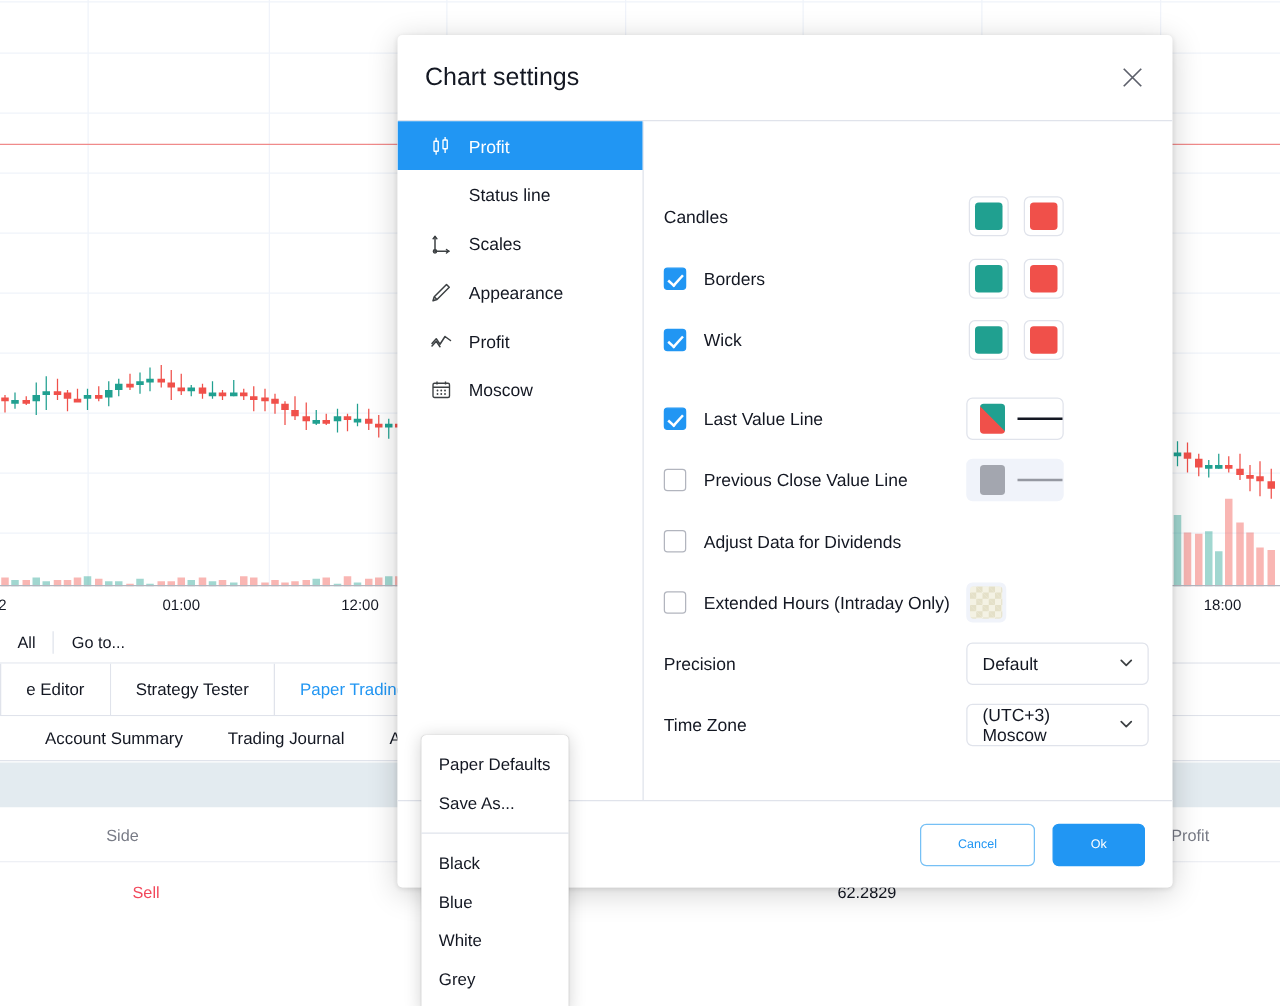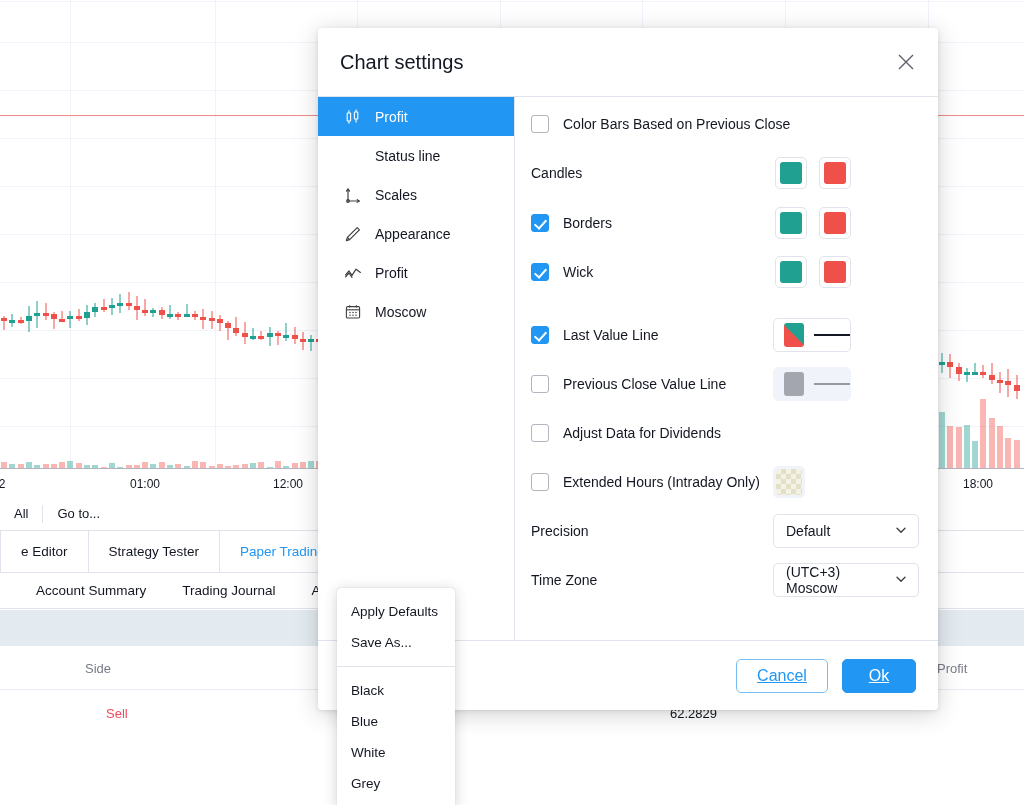--- a/index.html
+++ b/index.html
@@ -187,22 +187,22 @@
     display: flex; align-items: center; justify-content: space-between;
     padding: 0 10px 0 12px; font-size: 14px; color: #131722; cursor: pointer;
   }
 
   .modal-footer {
     flex: 0 0 70px; height: 70px; border-top: 1px solid #e0e3eb;
     display: flex; align-items: center; justify-content: flex-end;
     gap: 14px; padding-right: 22px; background: #fff;
   }
   .btn {
-    height: 34px; min-width: 92px; border-radius: 5px; font-size: 16px;
-    display: flex; align-items: center; justify-content: center; cursor: pointer; text-decoration: underline;
+    height: 34px; min-width: 92px; border-radius: 5px; font-size: 10px;
+    display: flex; align-items: center; justify-content: center; cursor: pointer;
   }
   .btn-cancel { border: 1px solid #76c0f5; color: #2196f3; background: #fff; }
   .btn-ok { background: #2196f3; color: #fff; border: 1px solid #2196f3; min-width: 74px; }
 
   
   .ctx-menu {
     position: absolute; left: 337px; top: 588px; width: 118px;
     background: #fff; border-radius: 4px;
     box-shadow: 0 2px 14px rgba(0,0,0,0.18), 0 0 1px rgba(0,0,0,0.25);
     padding: 8px 0 10px 0; z-index: 50;
@@ -1008,24 +1008,20 @@
                   <circle cx="12" cy="12.2" r="0.75"></circle>
               </g>
             </svg>
           </span>
           <span>Moscow</span>
         </div>
       </div>
 
       <div class="panel">
 
-        <div class="row" style="top:18px;">
-          <div class="cb"></div>
-          <div class="row-label">Color Bars Based on Previous Close</div>
-        </div>
 
         <div class="row" style="top:68px;">
           <div class="row-label plain">Candles</div>
           <div class="swatch-box" style="position:absolute; left:244px;">
             <div class="swatch" style="background:#20a090;"></div>
           </div>
           <div class="swatch-box" style="position:absolute; left:288px;">
             <div class="swatch" style="background:#f0504a;"></div>
           </div>
         </div>
@@ -1110,21 +1106,21 @@
       </div>
     </div>
 
     <div class="modal-footer">
       <div class="btn btn-cancel">Cancel</div>
       <div class="btn btn-ok">Ok</div>
     </div>
   </div>
 
   <div class="ctx-menu">
-    <div class="ctx-item">Apply Defaults</div>
+    <div class="ctx-item">Paper Defaults</div>
     <div class="ctx-item">Save As...</div>
     <div class="ctx-sep"></div>
     <div class="ctx-item">Black</div>
     <div class="ctx-item">Blue</div>
     <div class="ctx-item">White</div>
     <div class="ctx-item">Grey</div>
   </div>
 
 </div>
 

